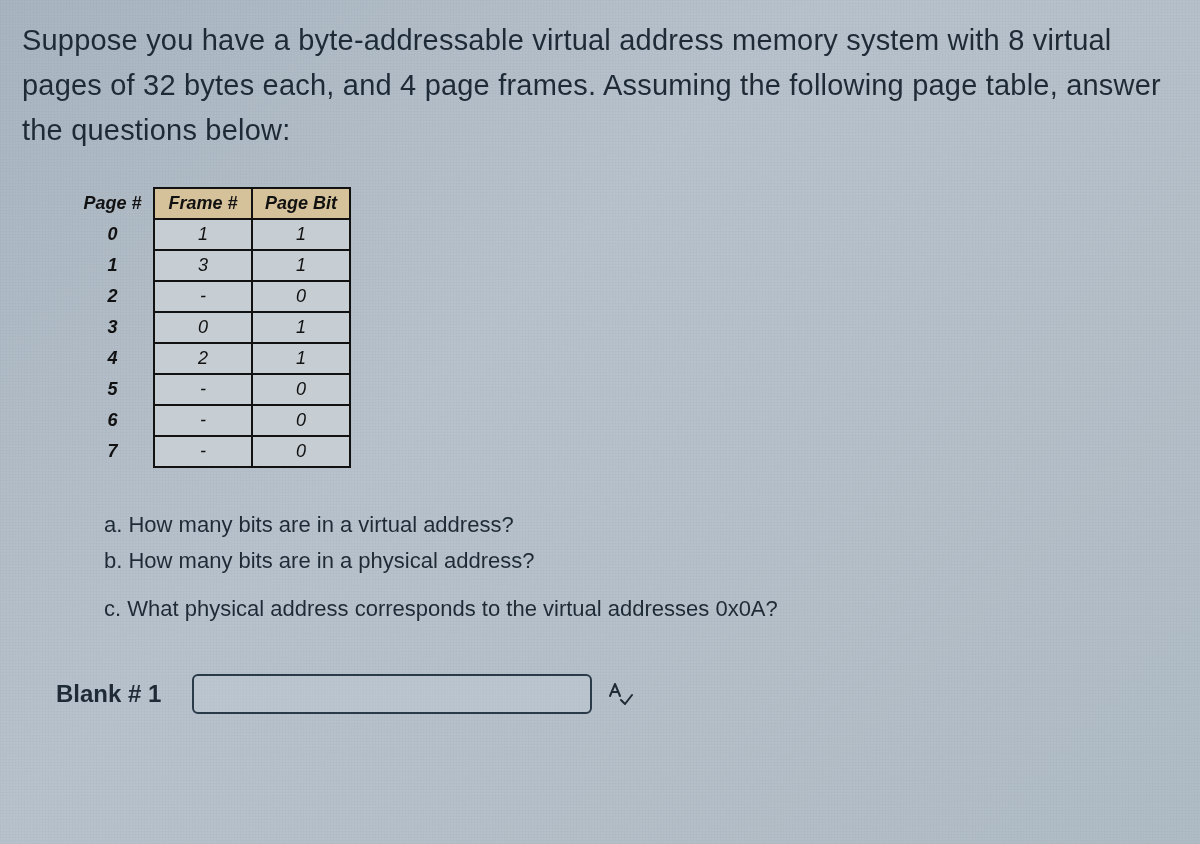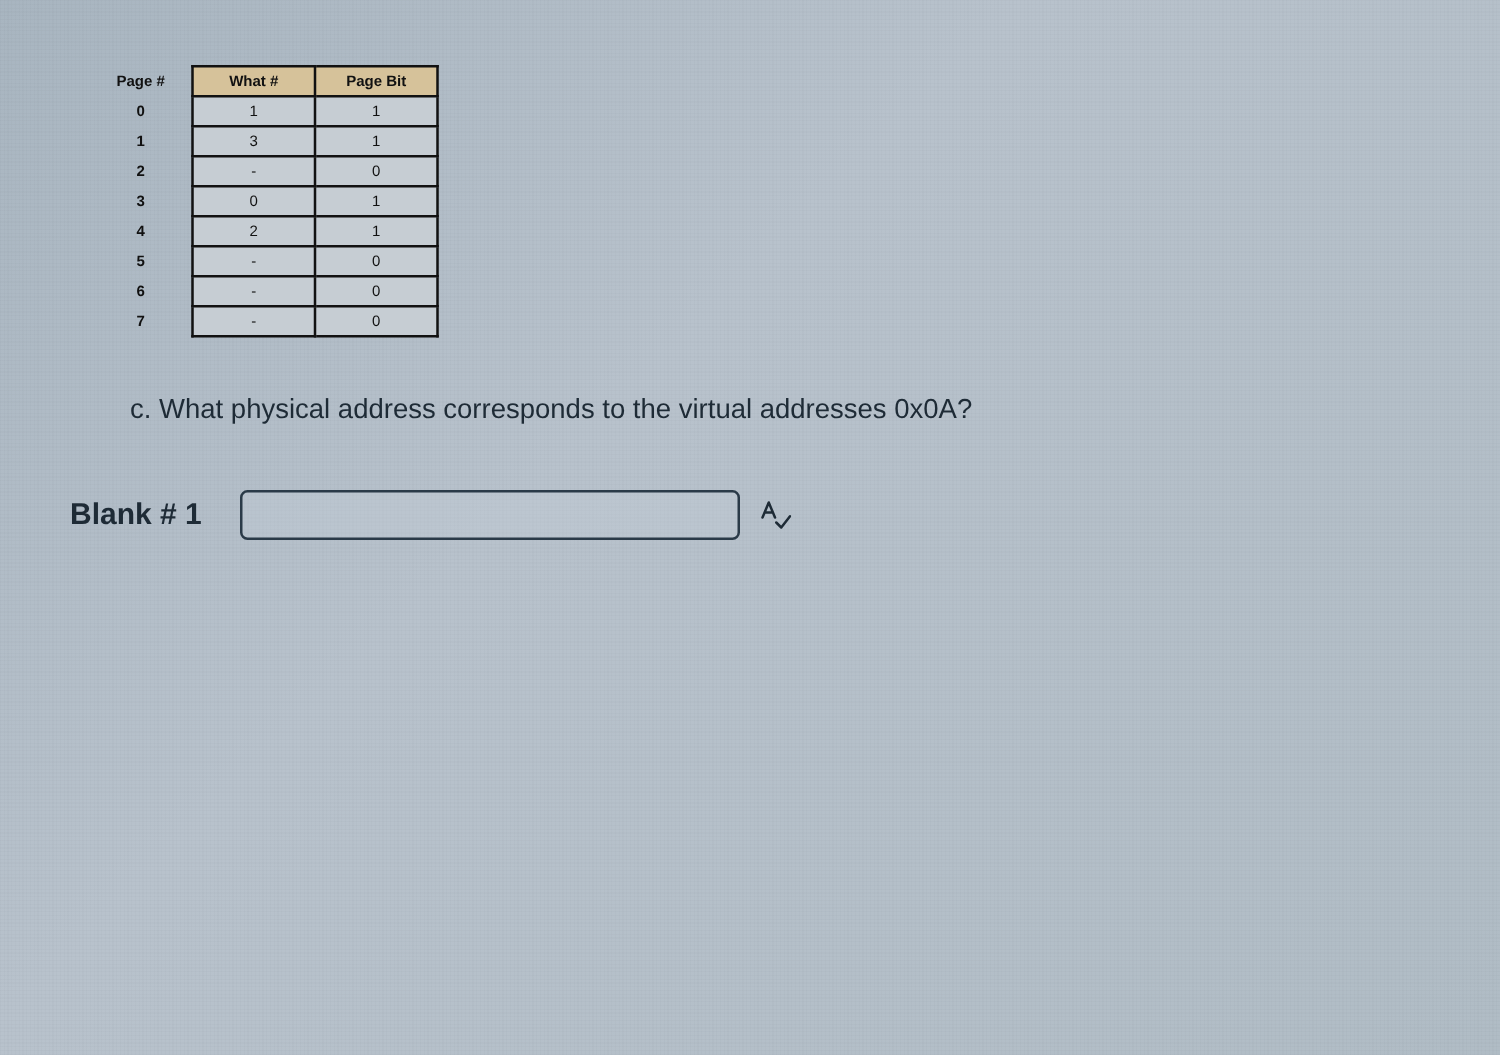--- a/index.html
+++ b/index.html
@@ -36,22 +36,23 @@
     line-height: 1.55;
     color: #1e2b36;
     letter-spacing: 0.2px;
   }
   .table-wrap {
     margin-top: 34px;
     margin-left: 50px;
   }
   .ptable {
     border-collapse: collapse;
-    font-size: 12px;
+    font-size: 18px;
     color: #111;
+    font-style: italic;
   }
   .ptable th, .ptable td {
     text-align: center;
     padding: 4px 0;
     width: 98px;
     height: 24px;
     box-sizing: border-box;
   }
   .ptable .page-col {
     width: 82px;
@@ -130,27 +131,28 @@
   .spell-icon svg {
     width: 26px;
     height: 24px;
   }
 </style>
 </head>
 <body>
 
 <div class="content">
 
+  <div class="prompt">Suppose you have a byte-addressable virtual address memory system with 8 virtual pages of 32 bytes each, and 4 page frames. Assuming the following page table, answer the questions below:</div>
 
   <div class="table-wrap">
     <table class="ptable">
       <thead>
         <tr>
           <th class="page-col">Page #</th>
-          <th class="frame-col">What #</th>
+          <th class="frame-col">Frame #</th>
           <th class="valid-col">Page Bit</th>
         </tr>
       </thead>
       <tbody>
         <tr>
           <td class="page-col">0</td>
           <td class="frame-col">1</td>
           <td class="valid-col">1</td>
         </tr>
         <tr>
@@ -186,20 +188,22 @@
         <tr>
           <td class="page-col">7</td>
           <td class="frame-col">-</td>
           <td class="valid-col">0</td>
         </tr>
       </tbody>
     </table>
   </div>
 
   <div class="questions">
+    <div class="ql">a. How many bits are in a virtual address?</div>
+    <div class="ql">b. How many bits are in a physical address?</div>
     <div class="ql qc">c. What physical address corresponds to the virtual addresses 0x0A?</div>
   </div>
 
   <div class="blanks">
     <div class="blank-row">
       <div class="blank-label">Blank # 1</div>
       <input class="blank-input" type="text" value="" style="">
       <span class="spell-icon">
         <svg viewBox="0 0 26 24" fill="none" stroke="#1e2b36" stroke-width="2" stroke-linecap="round" stroke-linejoin="round">
           <path d="M3 14 L8 2 L13 14 M5 10 H11"></path>

